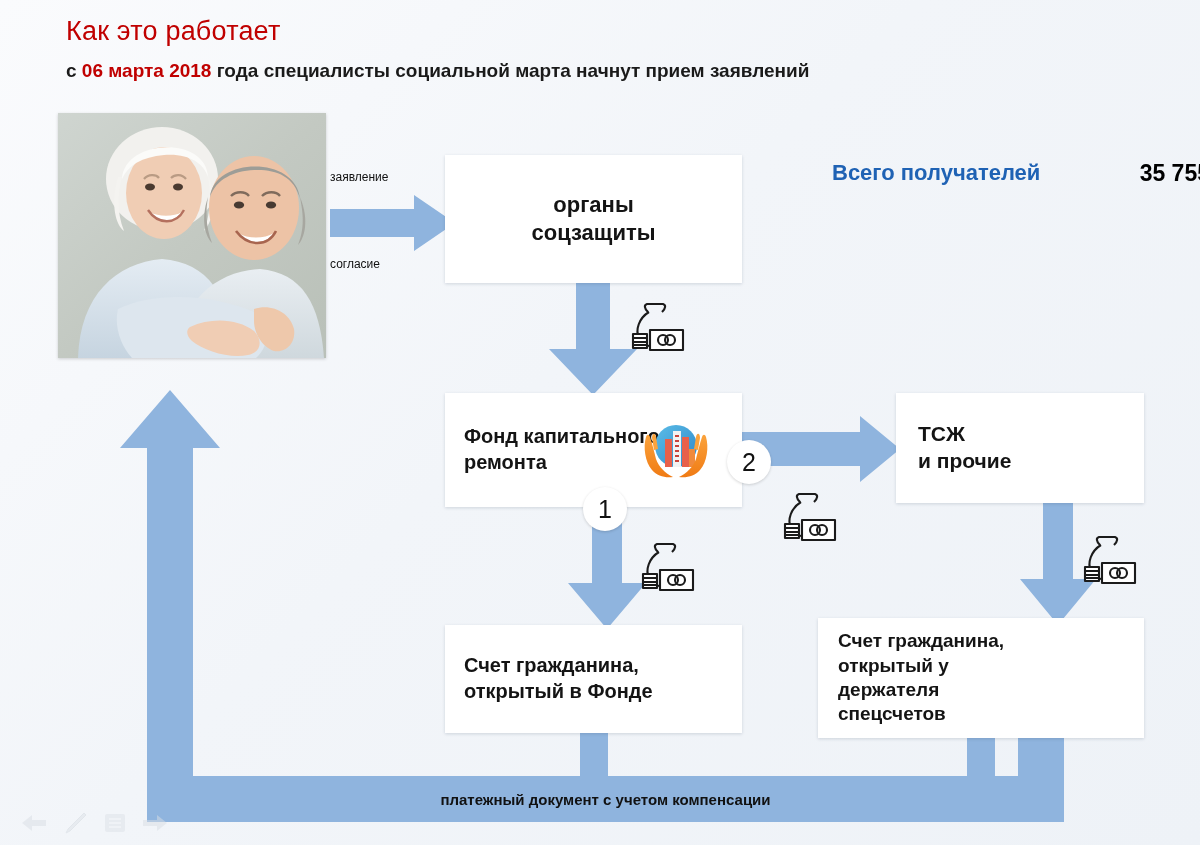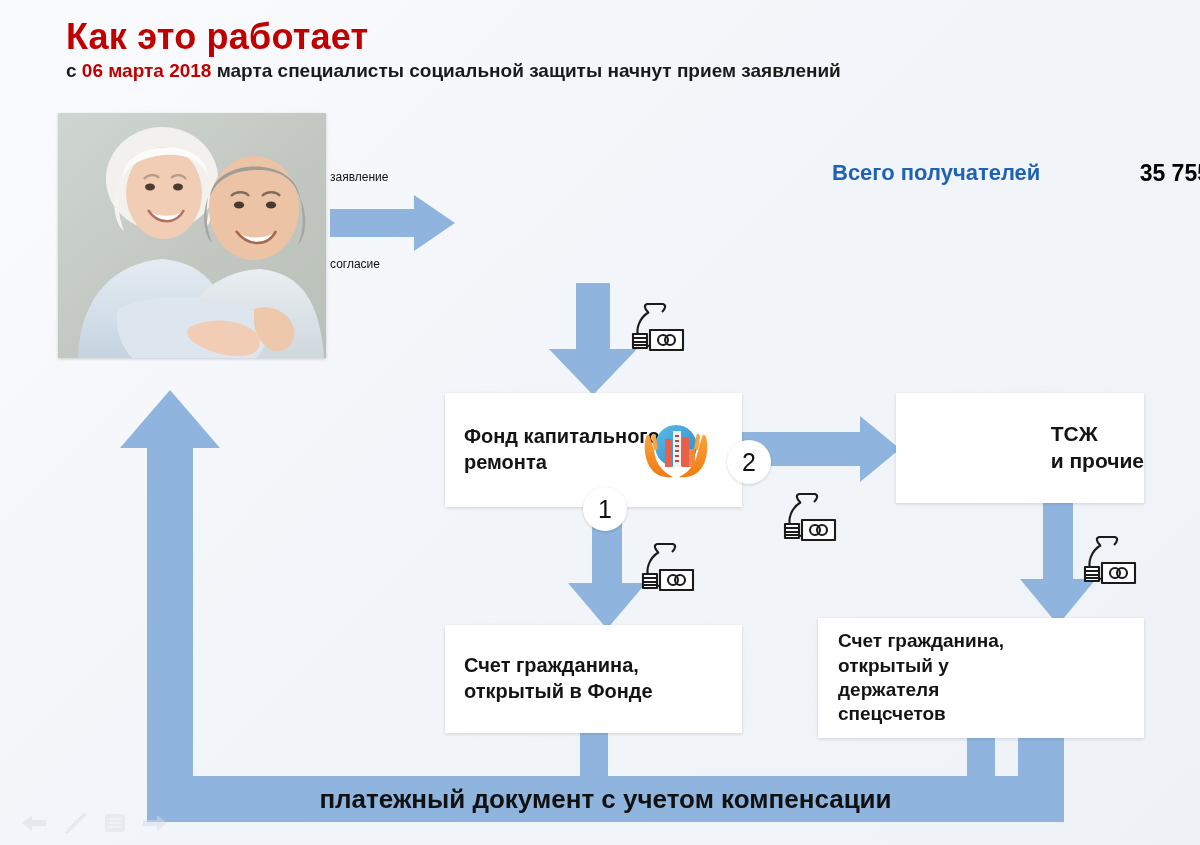--- a/index.html
+++ b/index.html
@@ -7,21 +7,21 @@
     width:1200px;height:845px;
     background:linear-gradient(135deg,#fafbfd 0%,#f2f5f9 45%,#eef2f7 100%);
     font-family:"Liberation Sans","DejaVu Sans",sans-serif;
     overflow:hidden;position:relative;
   }
   .slide{position:absolute;inset:0;}
 
   
   .title{
     position:absolute;left:66px;top:16px;
-    font-size:36px;font-weight:bold;color:#C00000;
+    font-size:27px;font-weight:normal;color:#C00000;
     letter-spacing:.2px;white-space:nowrap;
   }
   .subtitle{
     position:absolute;left:66px;top:60px;
     font-size:19px;font-weight:bold;color:#1a1a1a;white-space:nowrap;
   }
   .subtitle .red{color:#C00000;}
 
   
   .photo{
@@ -51,21 +51,21 @@
     font-weight:bold;color:#141414;
     box-sizing:border-box;
   }
   .box .txt{display:block;line-height:1.28;white-space:pre-line;}
 
   #box-soc{left:445px;top:155px;width:297px;height:128px;
            justify-content:center;text-align:center;font-size:22px;}
   #box-fond{left:445px;top:393px;width:297px;height:114px;
             padding-left:19px;font-size:20px;}
   #box-tsj{left:896px;top:393px;width:248px;height:110px;
-           padding-left:22px;font-size:21px;justify-content:flex-end;}
+           padding-left:22px;font-size:21px;}
   #box-acc1{left:445px;top:625px;width:297px;height:108px;
             padding-left:19px;font-size:20px;}
   #box-acc2{left:818px;top:618px;width:326px;height:120px;
             padding-left:20px;font-size:19px;}
 
   
   .fond-logo{
     position:absolute;left:198px;top:24px;width:66px;height:62px;
   }
   .fond-logo svg{display:block;width:100%;height:100%;}
@@ -100,34 +100,34 @@
   #ret-left-v{left:147px;top:500px;width:46px;height:278px;}
   #ret-mid-v{left:580px;top:733px;width:28px;height:46px;}
   #ret-mid-v2{left:967px;top:730px;width:28px;height:49px;}
   .ret-arrow-up{
     position:absolute;left:120px;top:390px;width:100px;height:116px;
   }
   .ret-arrow-up svg{display:block;width:100%;height:100%;}
   .bottom-text{
     position:absolute;left:147px;top:776px;width:917px;height:46px;
     display:flex;align-items:center;justify-content:center;
-    font-size:26px;font-weight:bold;color:#111;
+    font-size:15px;font-weight:bold;color:#111;
   }
 
   
   .toolbar{position:absolute;left:22px;top:812px;display:flex;gap:17px;align-items:center;}
   .toolbar svg{display:block;opacity:.5;}
 </style>
 </head>
 <body>
 
 <div class="slide">
 
   <div class="title">Как это работает</div>
-  <div class="subtitle"><span>с </span><span class="red">06 марта 2018</span><span> марта специалисты социальной защиты начнут прием заявлений</span></div>
+  <div class="subtitle"><span>с </span><span class="red">06 марта 2018</span><span> года специалисты социальной марта начнут прием заявлений</span></div>
 
   <div class="photo">
     <svg viewBox="0 0 268 245" preserveAspectRatio="none">
       <defs>
         <linearGradient id="bgp" x1="0" y1="0" x2="1" y2="1">
           <stop offset="0" stop-color="#cfd5d0"></stop>
             <stop offset=".5" stop-color="#c3c9c2"></stop>
           <stop offset="1" stop-color="#b9c0b8"></stop>
         </linearGradient>
         <linearGradient id="shirt" x1="0" y1="0" x2="0" y2="1">
@@ -275,20 +275,24 @@
         <path d="M19 12 C9 18 5 30 9 38 C13 45 22 48 29 48 C36 48 45 45 48 38"></path>
         <path d="M3 34 L17 34 L17 48 L3 48 Z" fill="#fff"></path>
         <path d="M3 38 L17 38 M3 42 L17 42 M3 45 L17 45"></path>
         <rect x="20" y="30" width="33" height="20" fill="#fff"></rect>
         <circle cx="33" cy="40" r="5"></circle>
           <circle cx="40" cy="40" r="5"></circle>
       </g>
     </svg>
   </div>
 
+  <div class="box" id="box-soc">
+    <span class="txt">органы
+соцзащиты</span>
+  </div>
 
   <div class="box" id="box-fond">
     <span class="txt">Фонд капитального
 ремонта</span>
     <span class="fond-logo">
       <svg viewBox="0 0 66 62">
         <defs>
           <linearGradient id="hand" x1="0" y1="0" x2="0" y2="1">
             <stop offset="0" stop-color="#FBA33C"></stop>
               <stop offset="1" stop-color="#F07B14"></stop>

